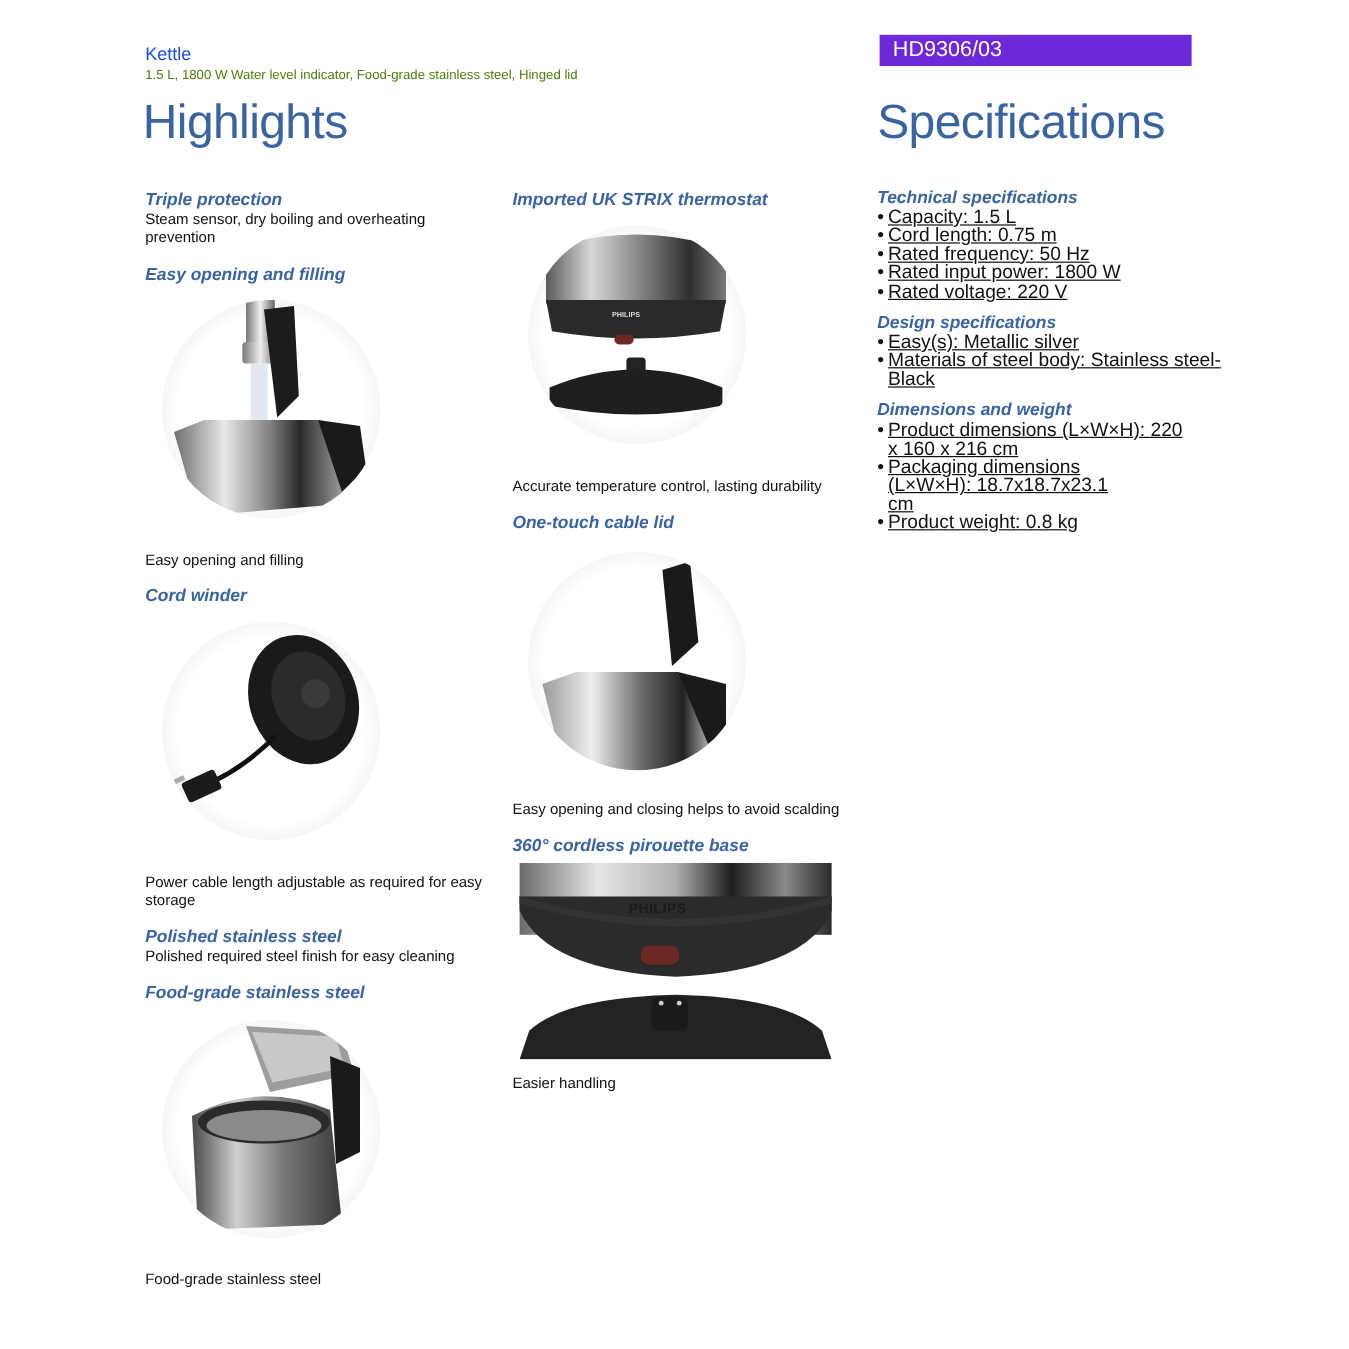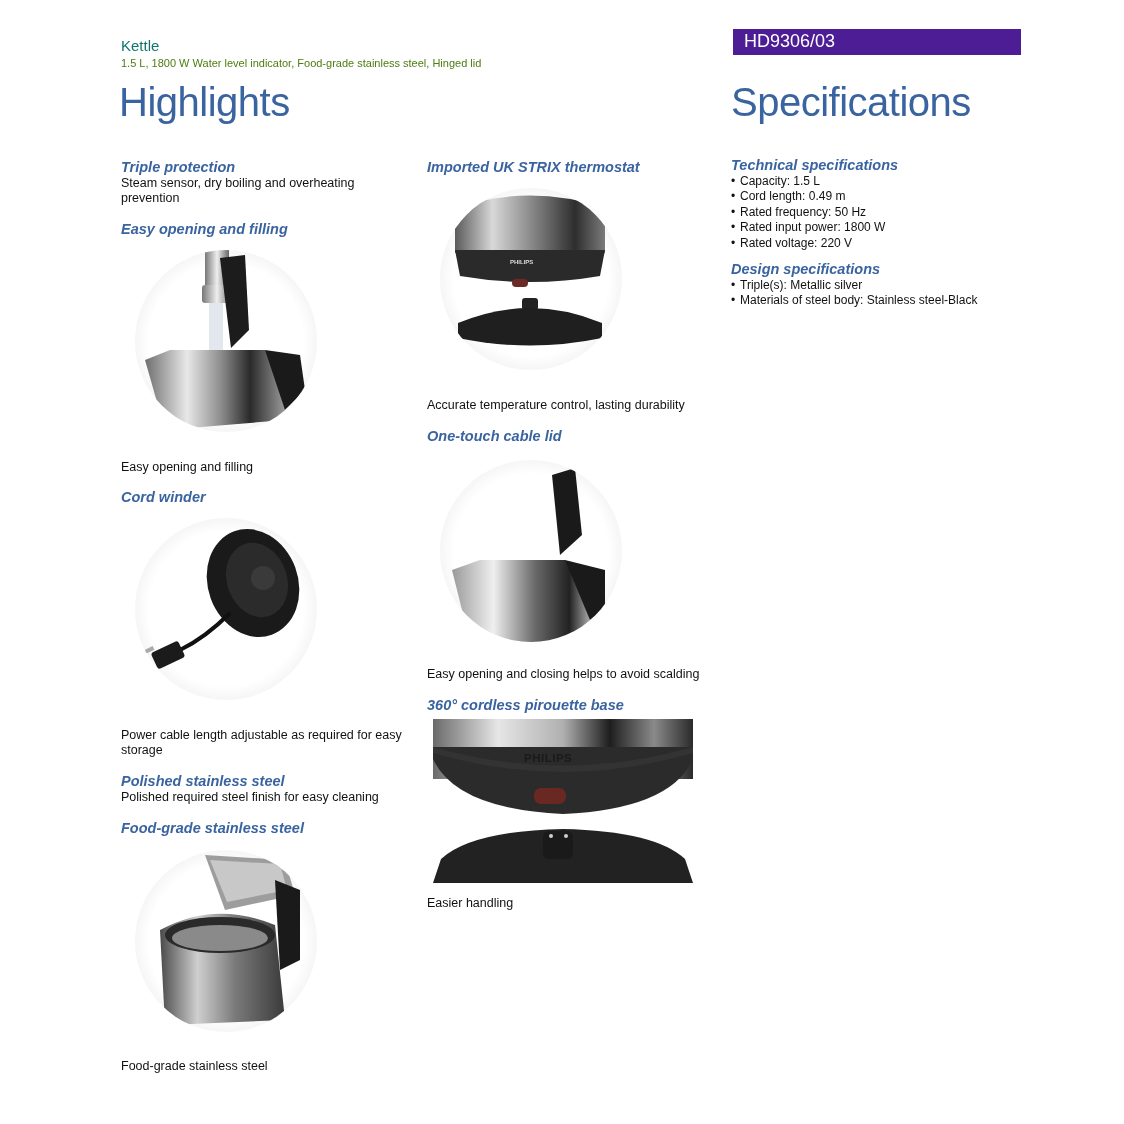--- a/index.html
+++ b/index.html
@@ -1,38 +1,38 @@
 <!DOCTYPE html>
 <html><head>
   <meta charset="utf-8">
   <style>
     html, body { margin: 0; padding: 0; background: #ffffff; }
     body { width: 1124px; height: 1124px; position: relative; overflow: hidden;
            font-family: "Liberation Sans", "DejaVu Sans", sans-serif; color: #111; }
     .abs { position: absolute; }
-    .product-name { left: 121px; top: 37px; font-size: 15px; color: #0f766e; }
+    .product-name { left: 121px; top: 37px; font-size: 15px; color: #1d4ed8; }
     .product-sub { left: 121px; top: 57px; font-size: 11px; color: #4d7c0f; }
-    .model-bar { left: 733px; top: 29px; width: 288px; height: 26px; background: #4c1d95; }
+    .model-bar { left: 733px; top: 29px; width: 260px; height: 26px; background: #6d28d9; }
     .model-text { position: absolute; left: 11px; top: 2px; font-size: 18px; color: #fff; }
     .big-title { font-size: 40px; color: #3a64a0; font-weight: normal; letter-spacing: -0.5px; }
     .hl-title { left: 119px; top: 80px; }
     .spec-title { left: 731px; top: 80px; }
 
     .col { position: absolute; width: 290px; }
     .col-c { left: 731px; top: 157px; width: 290px; }
 
     .h { color: #3a64a0; font-weight: bold; font-size: 14.5px; line-height: 17px; font-style: italic; }
     .p { font-size: 12.5px; line-height: 15px; color: #111; }
 
     .img { position: absolute; overflow: hidden; }
     .circle { border-radius: 50%;
       background: radial-gradient(circle at 50% 50%, #ffffff 60%, #f2f2f2 75%, #dddddd 95%, #ffffff 100%); }
 
     ul.specs { list-style: none; margin: 0; padding: 0; }
-    ul.specs li { font-size: 12px; line-height: 15.4px; padding-left: 9px; position: relative; }
+    ul.specs li { font-size: 16px; line-height: 15.4px; padding-left: 9px; position: relative; text-decoration: underline; }
     ul.specs li::before { content: "•"; position: absolute; left: 0; top: 0; }
     .spec-block { margin-bottom: 10px; }
   </style>
 </head>
 <body>
 
 <div class="abs product-name">Kettle</div>
 <div class="abs product-sub">1.5 L, 1800 W Water level indicator, Food-grade stainless steel, Hinged lid</div>
 <div class="abs model-bar">
   <span class="model-text">HD9306/03</span>
@@ -172,26 +172,34 @@
   </svg>
   <span class="abs" style="left:93px;top:33px;font-size:11.5px;font-weight:bold;color:#1a1a1a;letter-spacing:0.5px;">PHILIPS</span>
 </div>
 <div class="abs p" style="left:427px;top:896px;">Easier handling</div>
 
 <div class="col col-c">
   <div class="spec-block">
     <div class="h">Technical specifications</div>
     <ul class="specs">
       <li>Capacity: 1.5 L</li>
-      <li>Cord length: 0.49 m</li>
+      <li>Cord length: 0.75 m</li>
       <li>Rated frequency: 50 Hz</li>
       <li>Rated input power: 1800 W</li>
       <li>Rated voltage: 220 V</li>
     </ul>
   </div>
   <div class="spec-block">
     <div class="h">Design specifications</div>
     <ul class="specs">
-      <li>Triple(s): Metallic silver</li>
+      <li>Easy(s): Metallic silver</li>
       <li>Materials of steel body: Stainless steel-Black</li>
     </ul>
   </div>
+  <div class="spec-block">
+    <div class="h">Dimensions and weight</div>
+    <ul class="specs" style="width:262px;">
+      <li>Product dimensions (L×W×H): 220 x 160 x 216 cm</li>
+      <li style="width:190px;">Packaging dimensions (L×W×H): 18.7x18.7x23.1 cm</li>
+      <li>Product weight: 0.8 kg</li>
+    </ul>
+  </div>
 </div>
 
 </body></html>

